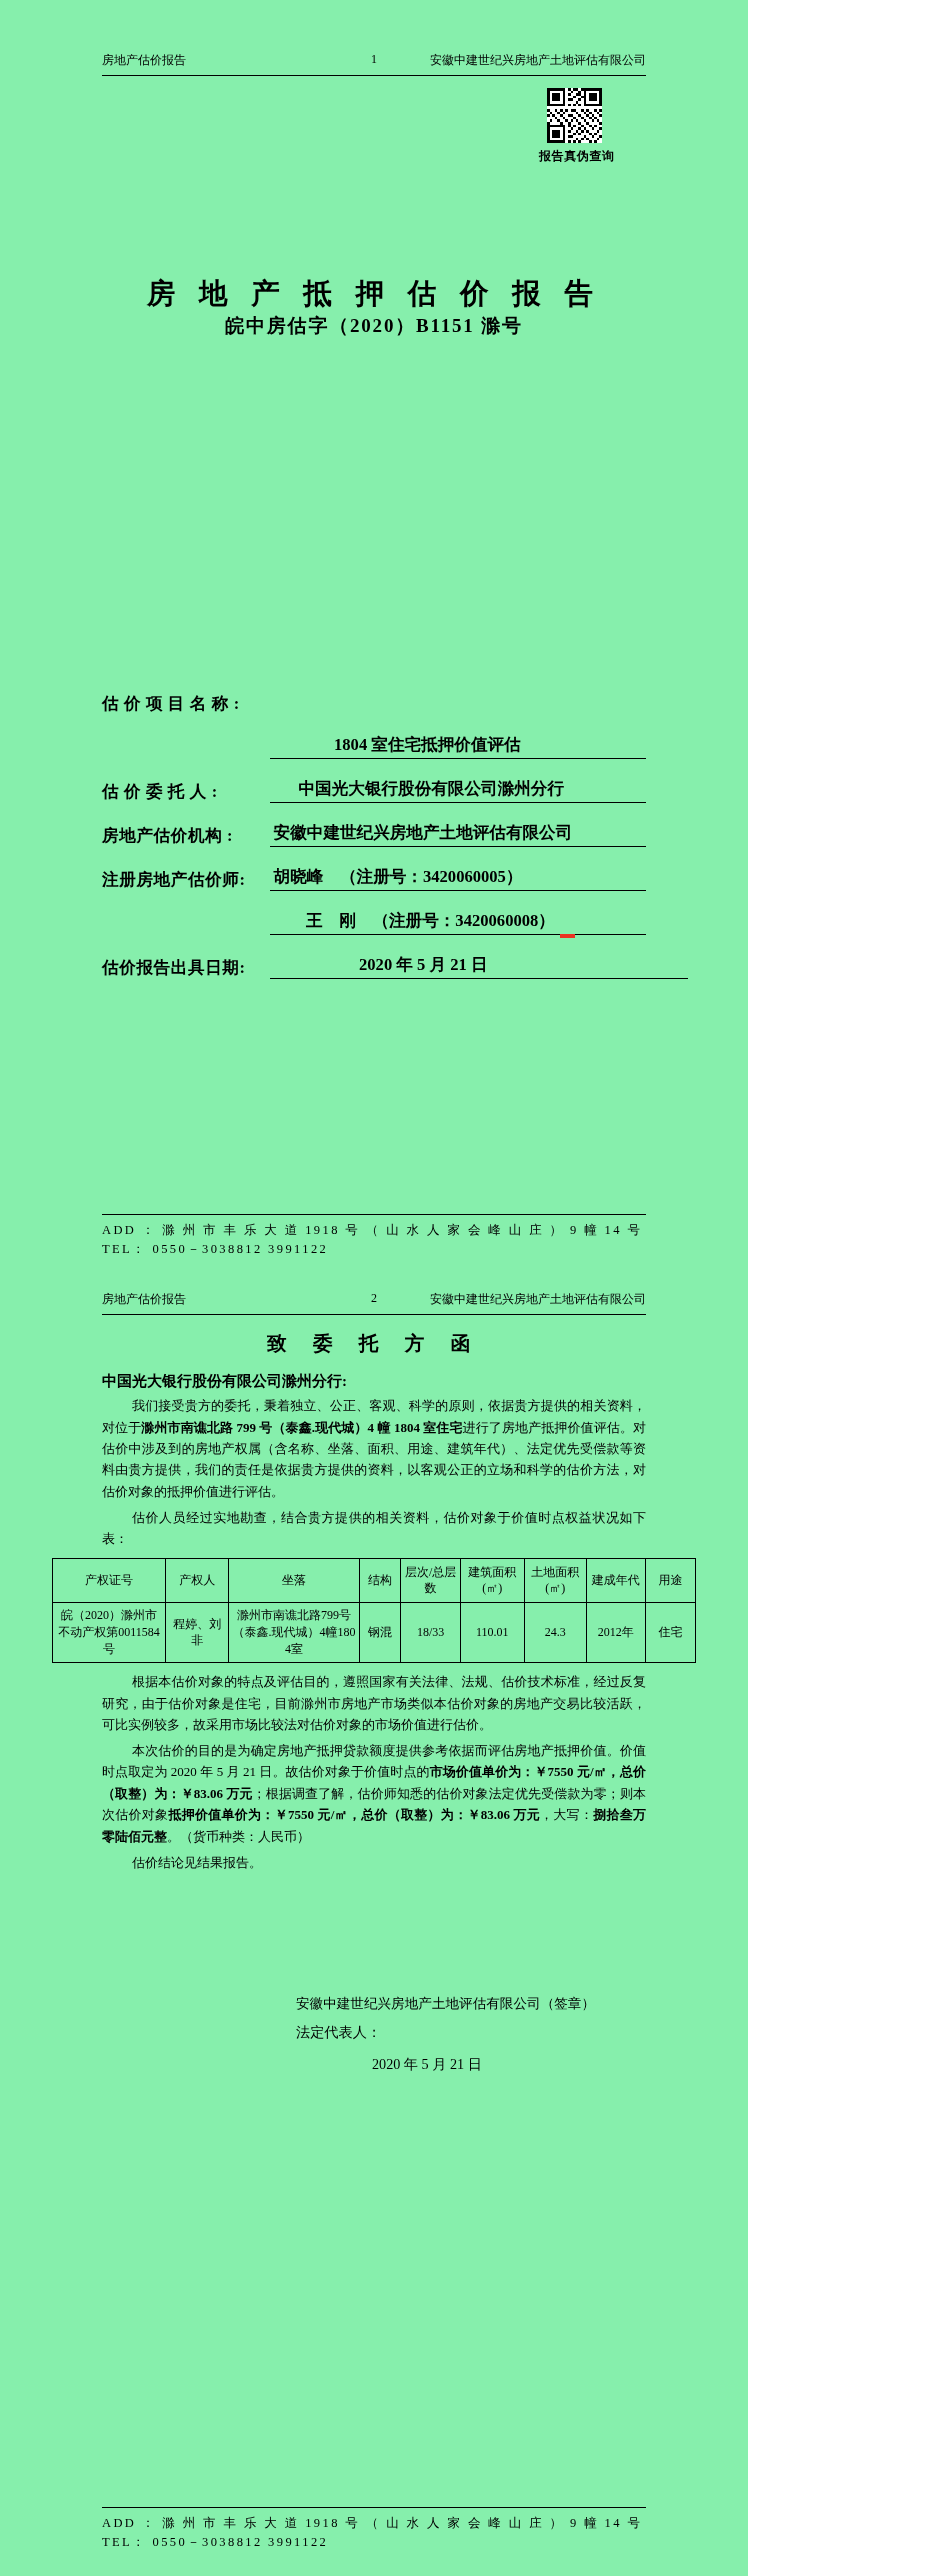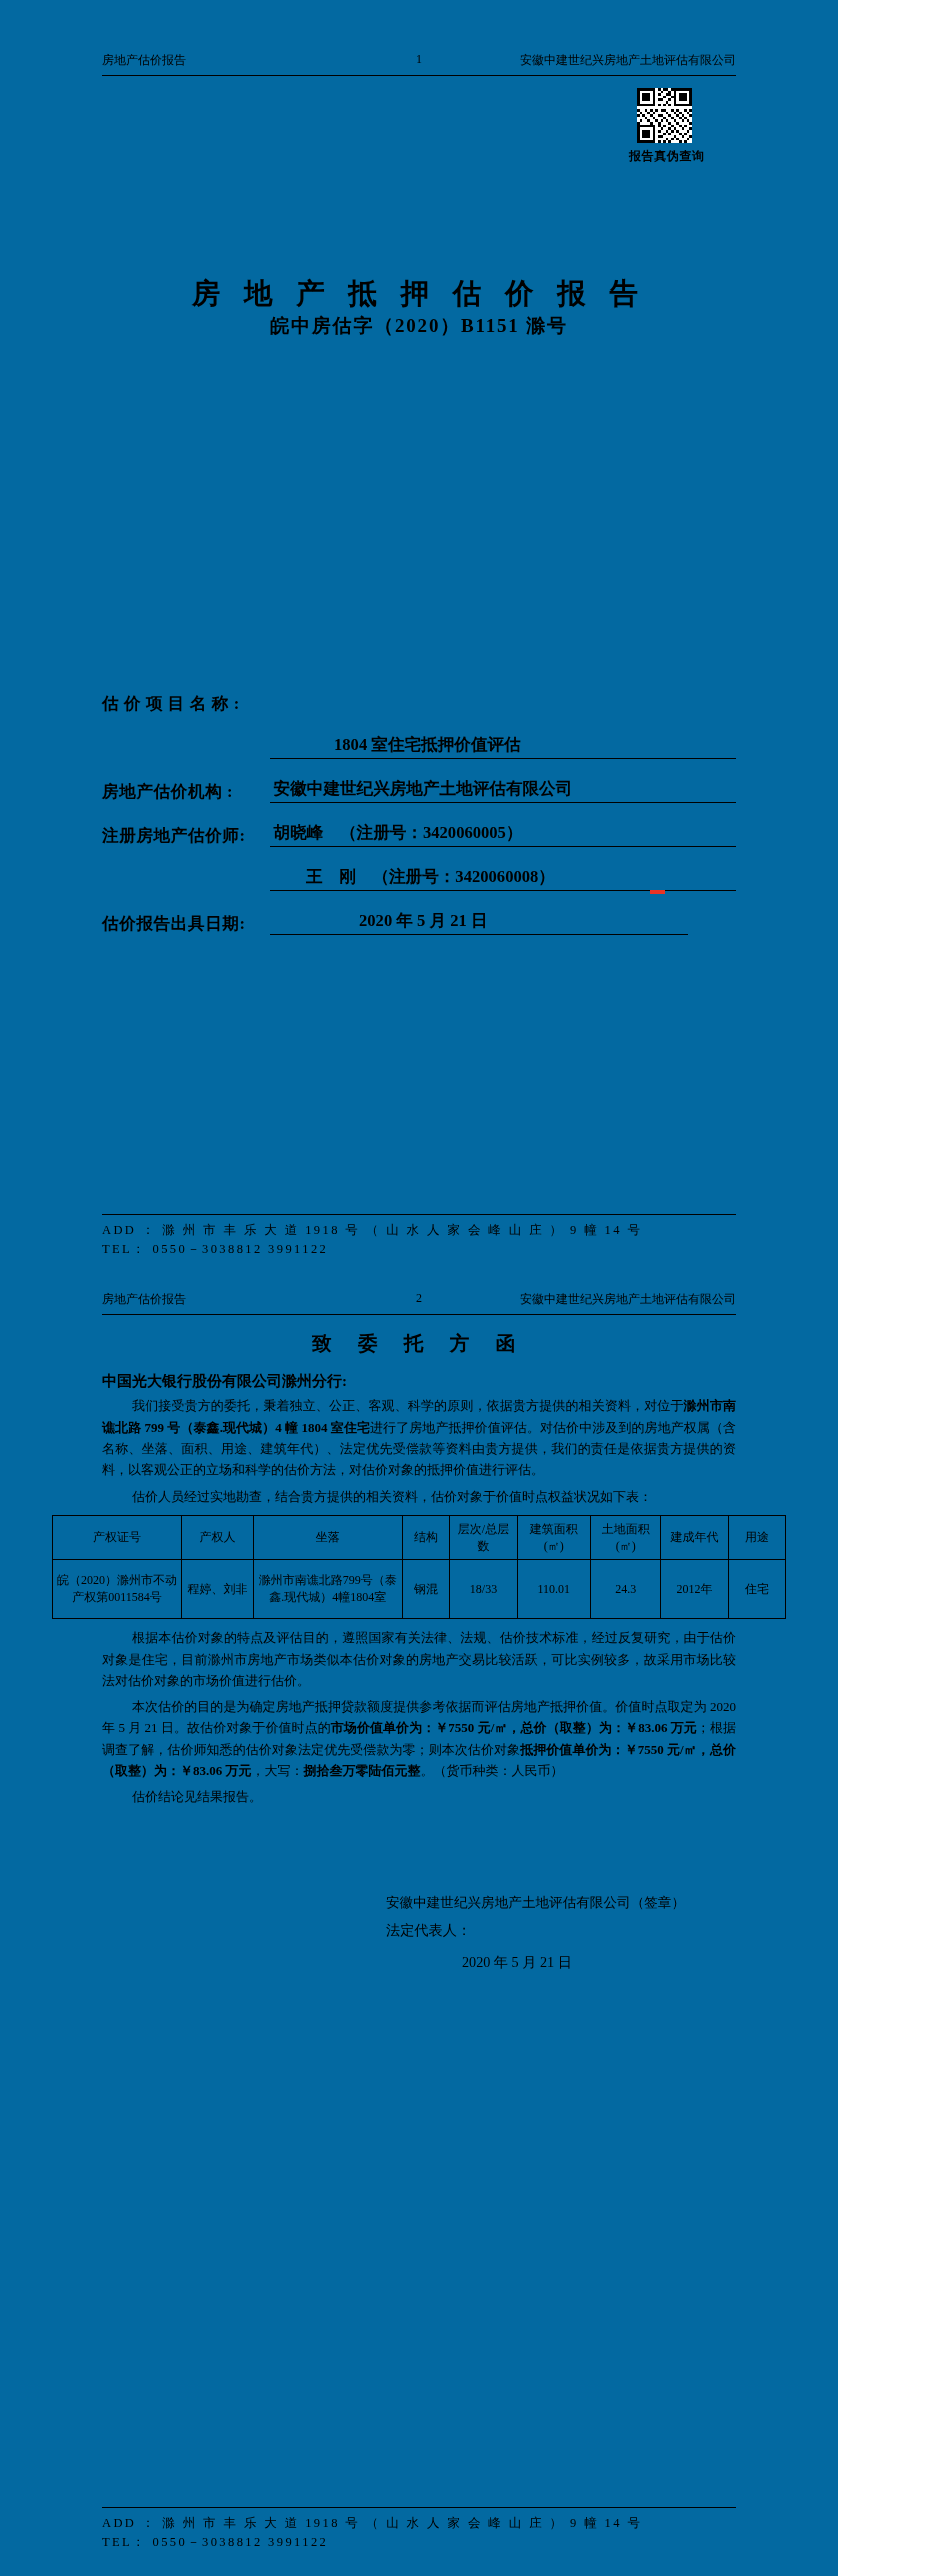--- a/index.html
+++ b/index.html
@@ -3,21 +3,21 @@
 <meta charset="utf-8">
 <style>
   * { box-sizing: border-box; }
   html, body { margin: 0; padding: 0; }
   body {
     width: 942px;
     background: #ffffff;
     color: #000000;
     font-family: "Liberation Serif", "DejaVu Serif", serif;
   }
-  .page { position: relative; width: 838px; overflow: hidden; background: #0369a1; }
+  .page { position: relative; width: 748px; overflow: hidden; background: #86efac; }
   #page-1 { height: 1273px; padding: 52px 102px 0 102px; }
   #page-2 { height: 1303px; padding: 18px 102px 0 102px; }
 
   
   .hdr {
     position: relative;
     display: flex;
     justify-content: space-between;
     align-items: baseline;
     font-size: 12px;
@@ -119,21 +119,21 @@
   .p-last { margin-top: 12px; }
 
   .sig-block {
     margin-top: 86px;
     margin-right: 51px;
     display: flex;
     flex-direction: column;
     align-items: flex-end;
   }
   .sig-inner { display: inline-block; text-align: left; font-size: 14.2px; }
-  .sig-company { font-size: 13.6px; }
+  .sig-company { font-size: 13.6px; margin-top: 36px; }
   .sig-rep { margin-top: 9.5px; }
   .sig-date { margin-top: 13px; padding-left: 76px; }
 </style>
 </head>
 <body>
 
 <div class="page" id="page-1">
 
   <div class="hdr">
     <span>房地产估价报告</span>
@@ -161,20 +161,24 @@
   <div class="main-title">房 地 产 抵 押 估 价 报 告</div>
   <div class="report-no">皖中房估字（2020）B1151 滁号</div>
 
   <div class="form">
     <div class="frow">
       <span class="flabel">估 价 项 目 名 称 :</span>
     </div>
     <div class="frow">
       <span class="flabel"></span>
       <span class="fvalue v-line2">1804 室住宅抵押价值评估</span>
+    </div>
+    <div class="frow">
+      <span class="flabel">估 价 委 托 人 :</span>
+      <span class="fvalue v-client">中国光大银行股份有限公司滁州分行</span>
     </div>
     <div class="frow">
       <span class="flabel">房地产估价机构 :</span>
       <span class="fvalue">安徽中建世纪兴房地产土地评估有限公司</span>
     </div>
     <div class="frow">
       <span class="flabel">注册房地产估价师:</span>
       <span class="fvalue">胡晓峰　（注册号：3420060005）</span>
     </div>
     <div class="frow">

